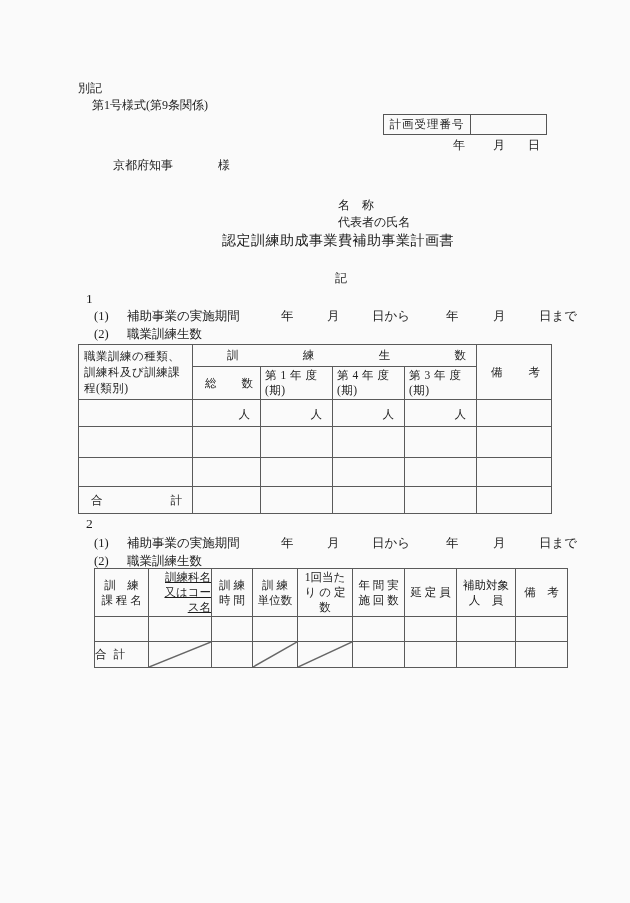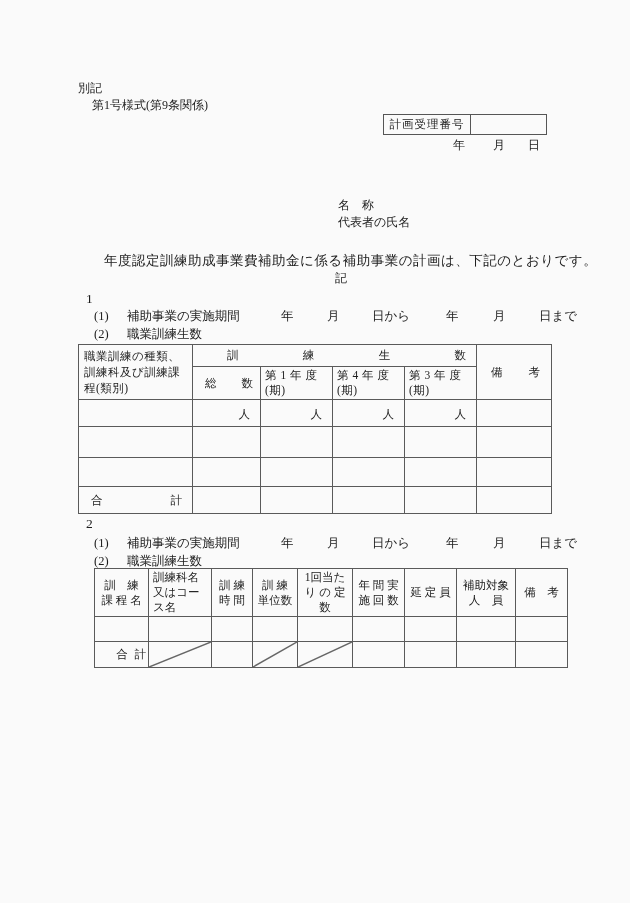--- a/index.html
+++ b/index.html
@@ -32,61 +32,65 @@
   
   table.form{
     position:absolute;border-collapse:collapse;table-layout:fixed;
     font-size:11.5px;color:#1c1c1c;
   }
   table.form td{
     border:1px solid #5a5a5a;padding:0;vertical-align:middle;
     overflow:hidden;box-sizing:border-box;
   }
   td .ln{line-height:15px;text-align:center;}
-  td.h-left .ln{text-align:left;padding-left:4px;}
+  td.h-left .ln{text-align:right;padding-left:4px;text-decoration:underline;}
   .t1c1{vertical-align:middle;}
   .t1c1 .ln{text-align:left;padding-left:5px;line-height:16px;letter-spacing:0.5px;}
   .spread{display:flex;justify-content:space-between;}
   .group-spread{padding:0 10px 0 34px;}
   .sosu-spread{padding:0 7px 0 12px;}
   .biko1-spread{padding:0 11px 0 14px;}
   .gokei1-spread{padding:0 10px 0 12px;}
   .yearhead{line-height:15px;text-align:left;padding-left:4px;letter-spacing:0.5px;}
   td.unit-top{vertical-align:top;text-align:right;}
   td.unit-top .u{padding:3px 10px 0 0;}
   td.unit-right{text-align:right;}
   td.unit-right .u{padding-right:6px;}
   td.diag{position:relative;}
   td.diag svg{position:absolute;left:0;top:0;width:100%;height:100%;display:block;}
-  .t2total{text-align:right;letter-spacing:2px;}
+  .t2total{text-align:left;letter-spacing:2px;}
 </style>
 </head>
 <body>
 
 <div class="page">
 
   <div class="abs fs12" style="left:78px;top:82px">別記</div>
   <div class="abs fs12" style="left:92px;top:99px">第1号様式(第9条関係)</div>
 
   <div class="receipt-box">
     <div class="lbl">計画受理番号</div>
     <div class="val"></div>
   </div>
 
   <div class="abs" style="left:0;top:139px;width:630px;height:14px">
     <span class="abs fs12" style="left:453px;top:0">年</span>
     <span class="abs fs12" style="left:493px;top:0">月</span>
     <span class="abs fs12" style="left:528px;top:0">日</span>
   </div>
 
+  <div class="abs" style="left:0;top:159px;width:630px;height:14px">
+    <span class="abs fs12" style="left:113px;top:0">京都府知事</span>
+    <span class="abs fs12" style="left:218px;top:0">様</span>
+  </div>
 
   <div class="abs fs12" style="left:338px;top:199px">名　称</div>
   <div class="abs fs12" style="left:338px;top:216px">代表者の氏名</div>
 
-  <div class="abs fs13" style="left:104px;top:254px">年度認定訓練助成事業費補助金に係る補助事業の計画は、下記のとおりです。</div>
+  <div class="abs fs14" style="left:222px;top:233px">認定訓練助成事業費補助事業計画書</div>
   <div class="abs fs12" style="left:335px;top:272px">記</div>
 
   <div class="abs" style="left:0;top:292px;width:630px;height:15px">
     <span class="abs fs13" style="left:86px;top:0">1</span>
   </div>
 
   <div class="abs" style="left:0;top:310px;width:630px;height:14px">
     <span class="abs fs125" style="left:94px;top:0">(1)</span>
     <span class="abs fs125" style="left:127px;top:0">補助事業の実施期間</span>
     <span class="abs fs125" style="left:281px;top:0">年</span>

